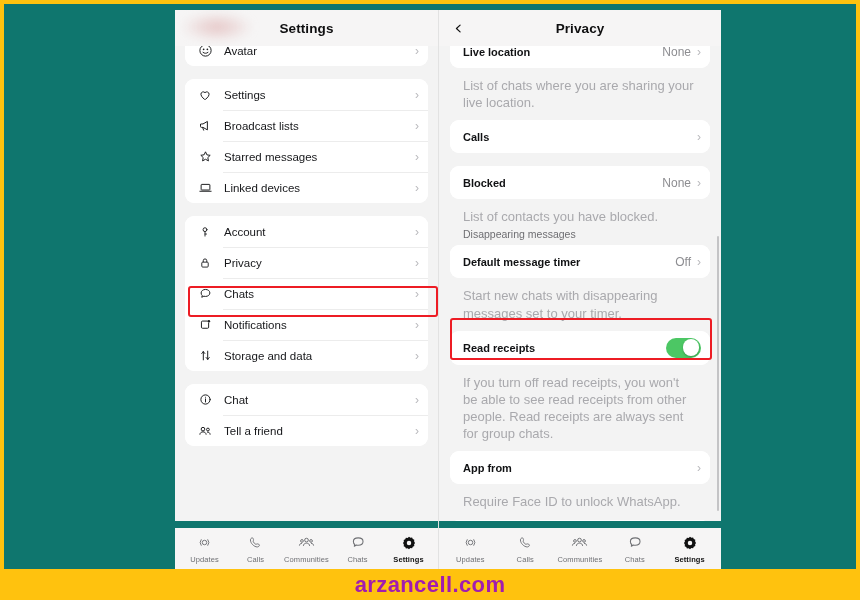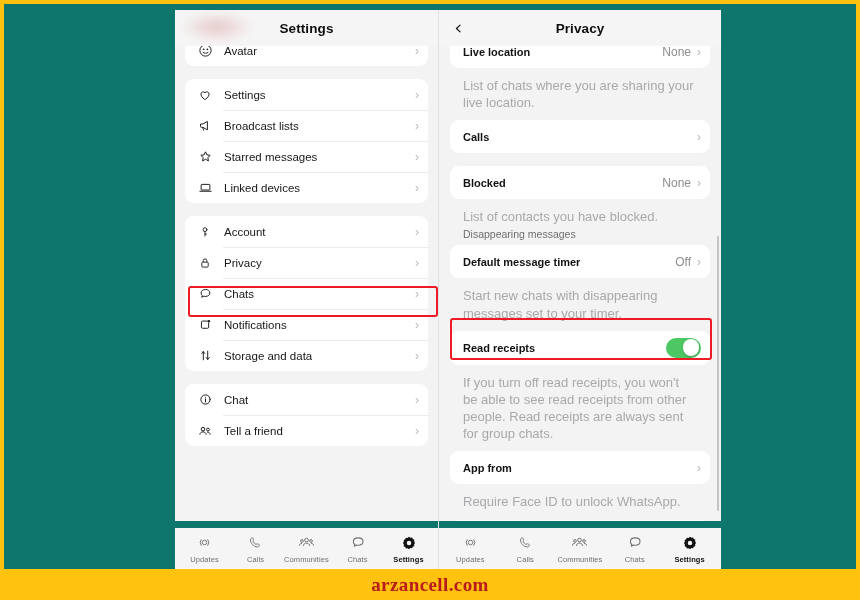--- a/index.html
+++ b/index.html
@@ -25,25 +25,24 @@
     overflow: hidden;
   }
   .brandbar {
     position: absolute;
     left: 0; bottom: 0;
     width: 860px; height: 31px;
     background: #FFC20E;
     display: flex; align-items: center; justify-content: center;
   }
   .brandbar .brand-text {
-    font-size: 19px;
+    font-size: 22px;
     font-weight: 700;
     letter-spacing: 0.4px;
-    color: #b91c1c;
-    font-family: Liberation Serif, serif;
+    color: #a21caf;
   }
 
   
   .panels {
     position: absolute;
     left: 171px; top: 6px;
     width: 546px; height: 559px;
     background: #f2f2f2;
     display: flex;
     overflow: hidden;

